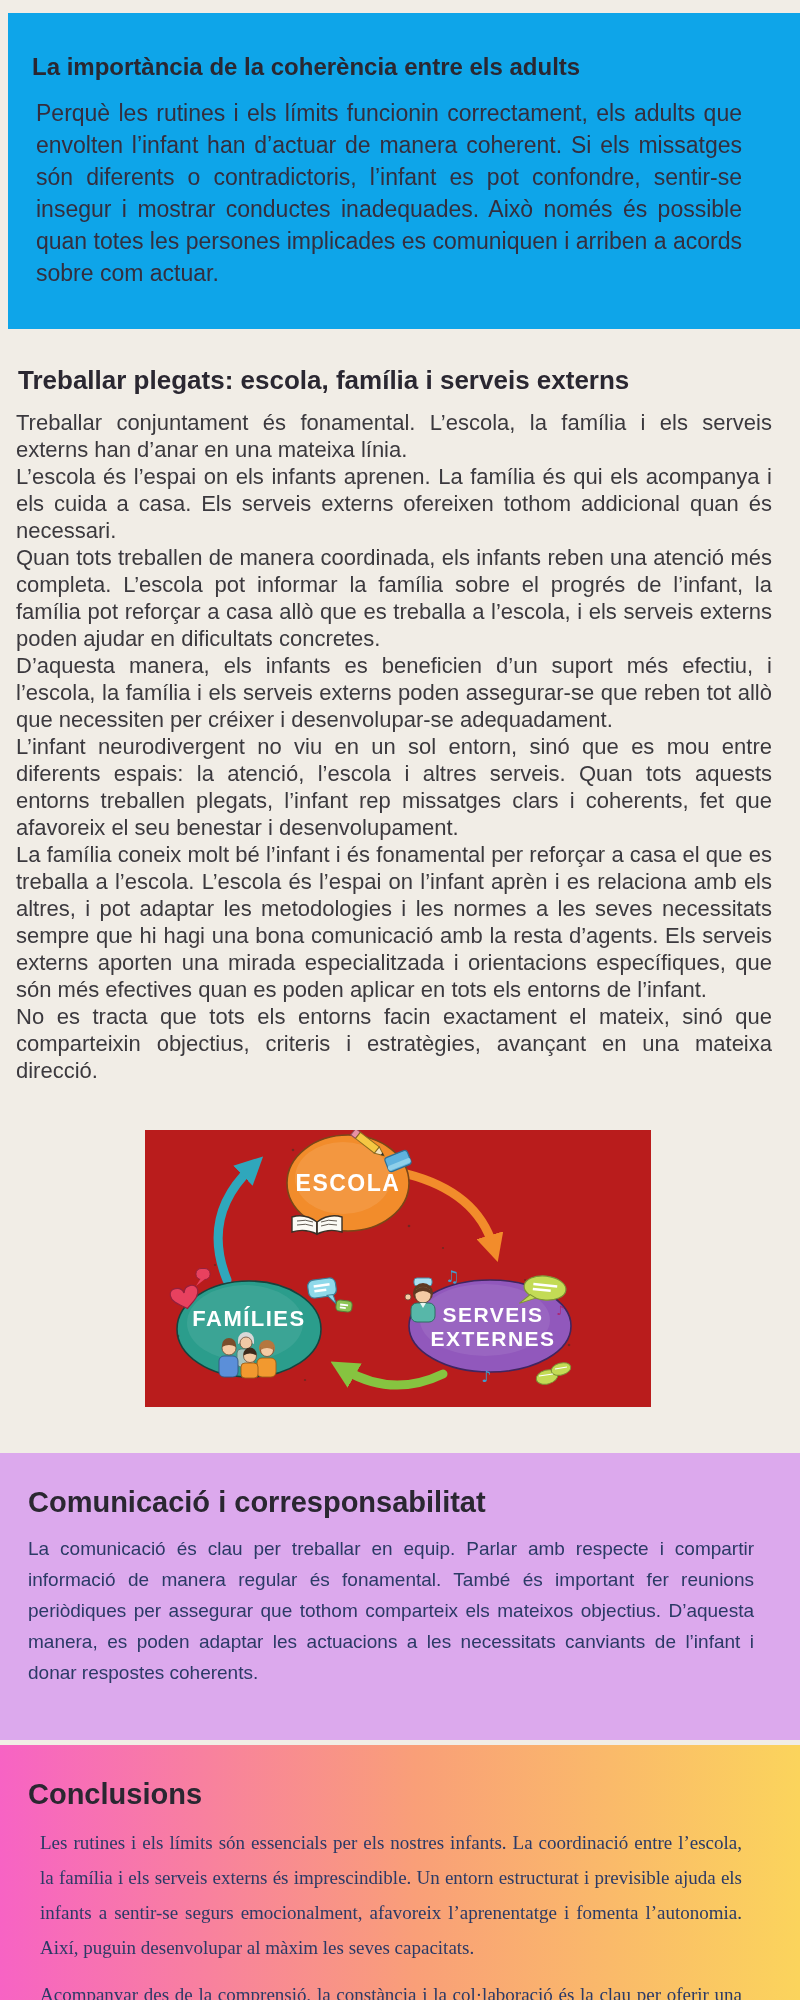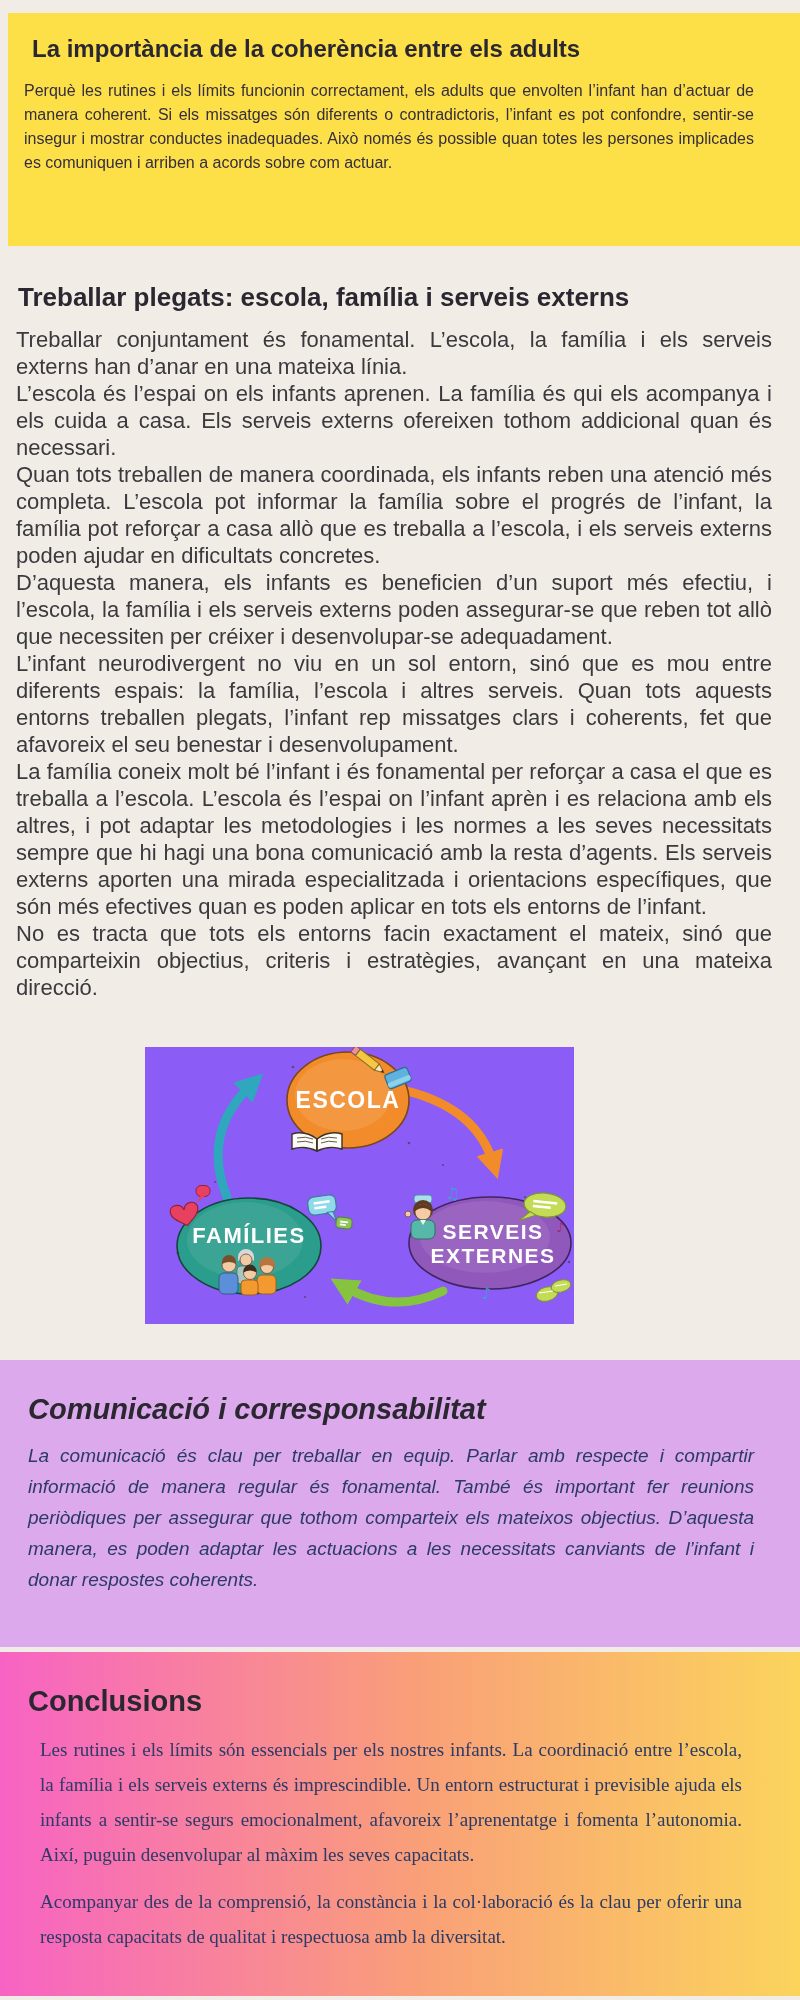--- a/index.html
+++ b/index.html
@@ -5,56 +5,55 @@
   html,body{margin:0;padding:0;}
   body{
     width:800px;height:2000px;overflow:hidden;
     background:#F1EDE6;
     font-family:"Liberation Sans",sans-serif;
     -webkit-font-smoothing:antialiased;
   }
   .section{box-sizing:border-box;}
   
   #sec-coherence{
-    margin:13px 0 0 8px;width:792px;height:233px;
-    background:#fde047;
-    padding:22px 46px 0 16px;
+    margin:13px 0 0 8px;width:792px;height:316px;
+    background:#0ea5e9;
+    padding:40px 46px 0 16px;
   }
   #sec-coherence h1{
     margin:0 0 16px 8px;font-size:24px;line-height:28px;color:#2A2731;font-weight:700;
   }
   #sec-coherence p{
-    margin:0;font-size:16px;line-height:24px;color:#342E3E;text-align:justify;
+    margin:12px;font-size:23px;line-height:32px;color:#342E3E;text-align:justify;
   }
   
   #sec-together{
     width:800px;padding:36px 28px 0 16px;
   }
   #sec-together h2{
     margin:0 0 14px 2px;font-size:26px;line-height:30px;color:#2A2731;font-weight:700;
   }
   #sec-together p{
     margin:0;font-size:22px;line-height:27px;color:#3B393E;text-align:justify;
   }
   
   #diagram-card{
-    width:429px;height:277px;margin:46px 0 0 145px;background:#8b5cf6;
+    width:506px;height:277px;margin:46px 0 0 145px;background:#b91c1c;
   }
   #diagram-card svg{display:block;}
   .blob-label{
     font-family:"Liberation Sans",sans-serif;font-weight:700;fill:#ffffff;
     letter-spacing:1.5px;text-anchor:middle;
   }
   .note{font-family:"DejaVu Sans",sans-serif;font-weight:700;}
   
   #sec-communication{
-    margin-top:36px;width:800px;height:287px;
+    margin-top:46px;width:800px;height:287px;
     background:#DCA9ED;
     padding:32px 46px 0 28px;
-    font-style:italic;
   }
   #sec-communication h2{
     margin:0 0 14px 0;font-size:29px;line-height:34px;color:#2A2731;font-weight:700;
   }
   #sec-communication p{
     margin:0;font-size:19px;line-height:31px;color:#2B3A66;text-align:justify;
   }
   
   #sec-conclusions{
     margin-top:5px;width:800px;height:344px;
@@ -75,21 +74,21 @@
   <h1>La importància de la coherència entre els adults</h1>
   <p>Perquè les rutines i els límits funcionin correctament, els adults que envolten l’infant han d’actuar de manera coherent. Si els missatges són diferents o contradictoris, l’infant es pot confondre, sentir-se insegur i mostrar conductes inadequades. Això només és possible quan totes les persones implicades es comuniquen i arriben a acords sobre com actuar.</p>
 </div>
 
 <div class="section" id="sec-together">
   <h2>Treballar plegats: escola, família i serveis externs</h2>
   <p>Treballar conjuntament és fonamental. L’escola, la família i els serveis externs han d’anar en una mateixa línia.</p>
   <p>L’escola és l’espai on els infants aprenen. La família és qui els acompanya i els cuida a casa. Els serveis externs ofereixen tothom addicional quan és necessari.</p>
   <p>Quan tots treballen de manera coordinada, els infants reben una atenció més completa. L’escola pot informar la família sobre el progrés de l’infant, la família pot reforçar a casa allò que es treballa a l’escola, i els serveis externs poden ajudar en dificultats concretes.</p>
   <p>D’aquesta manera, els infants es beneficien d’un suport més efectiu, i l’escola, la família i els serveis externs poden assegurar-se que reben tot allò que necessiten per créixer i desenvolupar-se adequadament.</p>
-  <p>L’infant neurodivergent no viu en un sol entorn, sinó que es mou entre diferents espais: la família, l’escola i altres serveis. Quan tots aquests entorns treballen plegats, l’infant rep missatges clars i coherents, fet que afavoreix el seu benestar i desenvolupament.</p>
+  <p>L’infant neurodivergent no viu en un sol entorn, sinó que es mou entre diferents espais: la atenció, l’escola i altres serveis. Quan tots aquests entorns treballen plegats, l’infant rep missatges clars i coherents, fet que afavoreix el seu benestar i desenvolupament.</p>
   <p>La família coneix molt bé l’infant i és fonamental per reforçar a casa el que es treballa a l’escola. L’escola és l’espai on l’infant aprèn i es relaciona amb els altres, i pot adaptar les metodologies i les normes a les seves necessitats sempre que hi hagi una bona comunicació amb la resta d’agents. Els serveis externs aporten una mirada especialitzada i orientacions específiques, que són més efectives quan es poden aplicar en tots els entorns de l’infant.</p>
   <p>No es tracta que tots els entorns facin exactament el mateix, sinó que comparteixin objectius, criteris i estratègies, avançant en una mateixa direcció.</p>
 </div>
 
 <div id="diagram-card">
   <svg width="429" height="277" viewBox="0 0 429 277">
     <defs>
       <marker id="mTeal" viewBox="0 0 10 10" refX="4" refY="5" markerWidth="3.1" markerHeight="3.1" orient="auto">
         <path d="M0,0 L10,5 L0,10 z" fill="#2FA7BC"></path>
       </marker>

